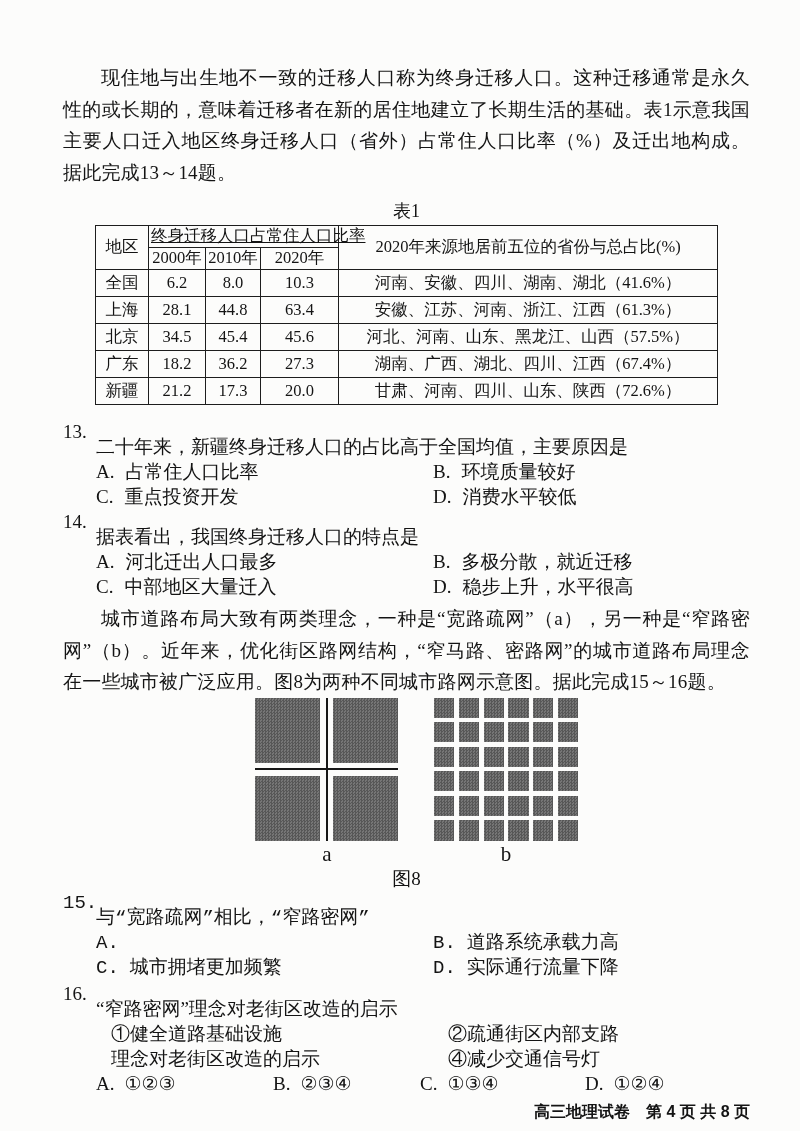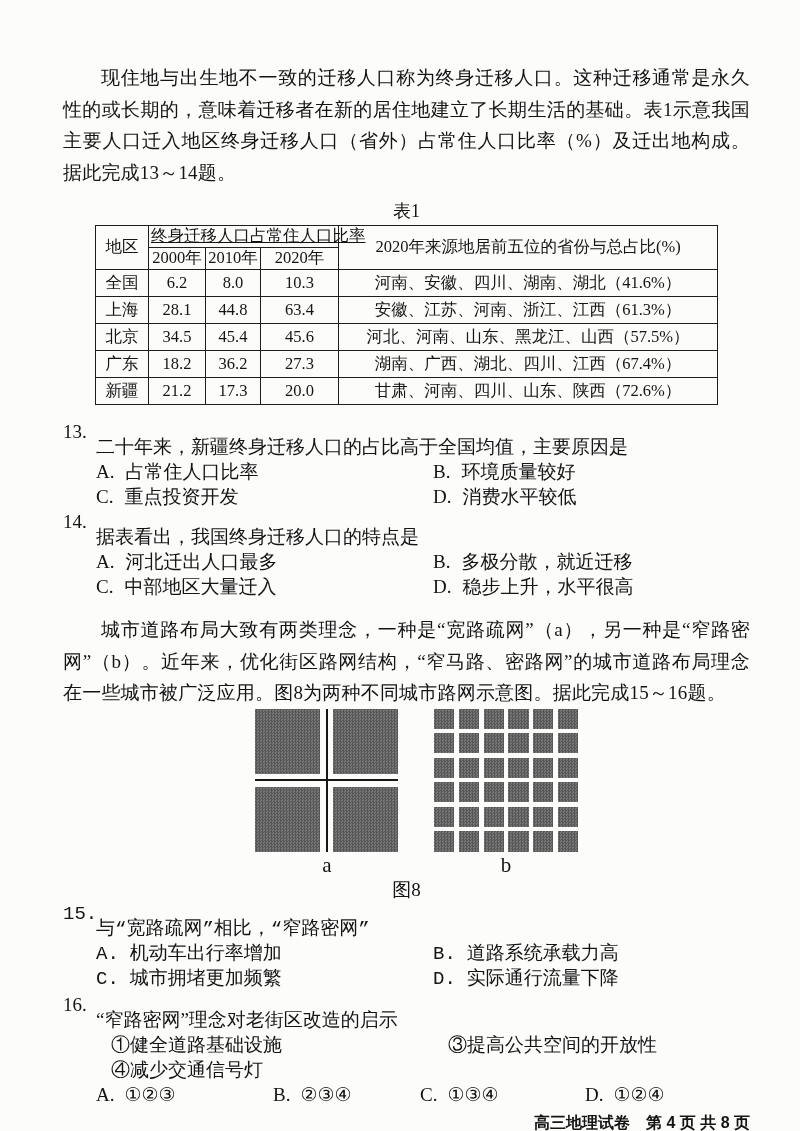--- a/index.html
+++ b/index.html
@@ -10,21 +10,21 @@
     color:#141414;
     overflow:hidden;
   }
   .page { box-sizing:border-box; width:800px; padding:62px 50px 0 63px; }
 
   
   .para {
     margin:0; font-size:19px; line-height:31.5px;
     text-align:justify; text-indent:2em; letter-spacing:0.2px;
   }
-  .para2 { margin-top:15px; }
+  .para2 { margin-top:4px; }
 
   
   .tbl-caption { text-align:center; font-size:18px; margin-top:12px; line-height:22px; }
   table.mig { border-collapse:collapse; margin:3px auto 0 auto; width:622px; table-layout:fixed; }
   table.mig td {
     border:1.7px solid #1d1d1d; text-align:center; vertical-align:middle;
     font-size:16.5px; padding:0 2px; line-height:1.25;
   }
   td.hdr-ratio { font-size:15px; white-space:nowrap; height:21px;text-decoration:underline; }
   td.hdr-year  { font-size:15.5px; white-space:nowrap; height:21px; }
@@ -254,21 +254,20 @@
   </div>
 
   <div class="question q15">
     <div class="q-row">
       <span class="q-num">15.</span>
       <span class="q-stem">与“宽路疏网”相比，“窄路密网”</span>
     </div>
     <div class="opts">
       <div class="opt">
           <span class="opt-label">A.</span>
-          <span>机动车出行率增加</span>
         </div>
       <div class="opt">
           <span class="opt-label">B.</span>
           <span>道路系统承载力高</span>
         </div>
       <div class="opt">
           <span class="opt-label">C.</span>
           <span>城市拥堵更加频繁</span>
         </div>
       <div class="opt">
@@ -278,21 +277,22 @@
     </div>
   </div>
 
   <div class="question">
     <div class="q-row">
       <span class="q-num">16.</span>
       <span class="q-stem">“窄路密网”理念对老街区改造的启示</span>
     </div>
     <div class="items">
       <div class="item">①健全道路基础设施</div>
-      <div class="item">③提高公共空间的开放性</div>
+      <div class="item">②疏通街区内部支路</div>
+      <div class="item">理念对老街区改造的启示</div>
       <div class="item">④减少交通信号灯</div>
     </div>
     <div class="choices">
       <div class="choice choice-a">
           <span class="opt-label">A.</span>
           <span>①②③</span>
         </div>
       <div class="choice choice-b">
           <span class="opt-label">B.</span>
           <span>②③④</span>

